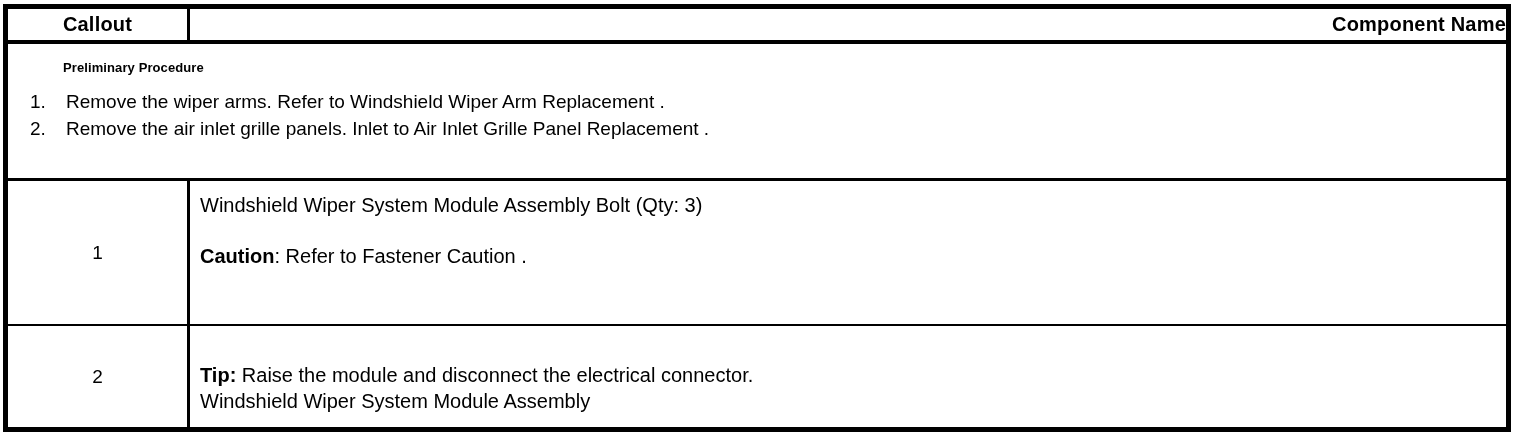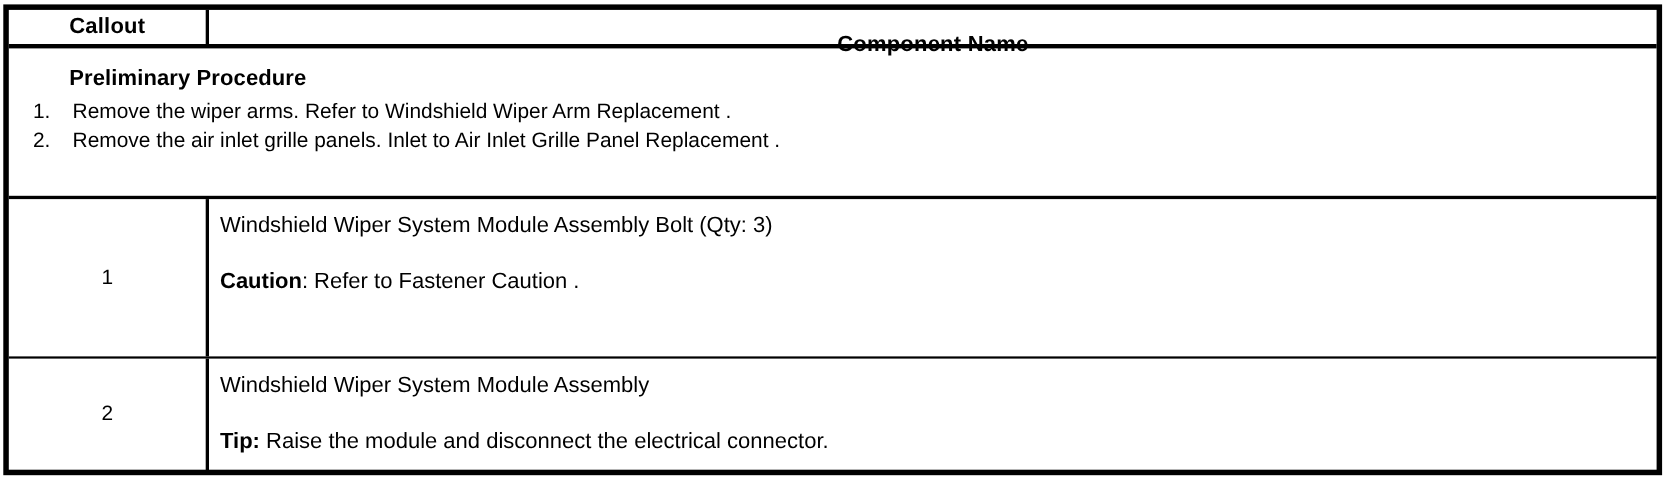--- a/index.html
+++ b/index.html
@@ -53,42 +53,42 @@
     font-size: 20px;
     font-weight: bold;
     border-right: 3px solid #000;
     box-sizing: border-box;
     letter-spacing: 0.2px;
   }
   .th-component {
     position: absolute;
     left: 182px;
     right: 0;
-    top: 16px;
+    top: 0;
     height: 31px;
     line-height: 31px;
-    text-align: center;
+    text-align: right;
     font-size: 20px;
     font-weight: bold;
     letter-spacing: 0.2px;
   }
 
   
   .prelim-row {
     position: relative;
     height: 137px;
     border-bottom: 3px solid #000;
     box-sizing: border-box;
     padding: 0;
   }
   .prelim-title {
     position: absolute;
     left: 55px;
     top: 16px;
-    font-size: 20px;
+    font-size: 13px;
     font-weight: bold;
     letter-spacing: 0.1px;
   }
   .prelim-list {
     position: absolute;
     left: 22px;
     top: 44px;
     margin: 0;
     padding: 0;
     list-style: none;
@@ -180,19 +180,19 @@
       <div class="cell-callout">1</div>
       <div class="cell-component">
         <div class="comp-line">Windshield Wiper System Module Assembly Bolt (Qty: 3)</div>
         <div class="comp-line spaced"><span class="lbl-bold">Caution</span><span>: </span><span>Refer to Fastener Caution .</span></div>
       </div>
     </div>
 
     <div class="callout-row row-2">
       <div class="cell-callout">2</div>
       <div class="cell-component">
+        <div class="comp-line spaced"><span class="lbl-bold">Tip:</span><span> </span><span>Raise the module and disconnect the electrical connector.</span></div>
         <div class="comp-line">Windshield Wiper System Module Assembly</div>
-        <div class="comp-line spaced"><span class="lbl-bold">Tip:</span><span> </span><span>Raise the module and disconnect the electrical connector.</span></div>
       </div>
     </div>
 
   </div>
 </div>
 
 </body></html>

